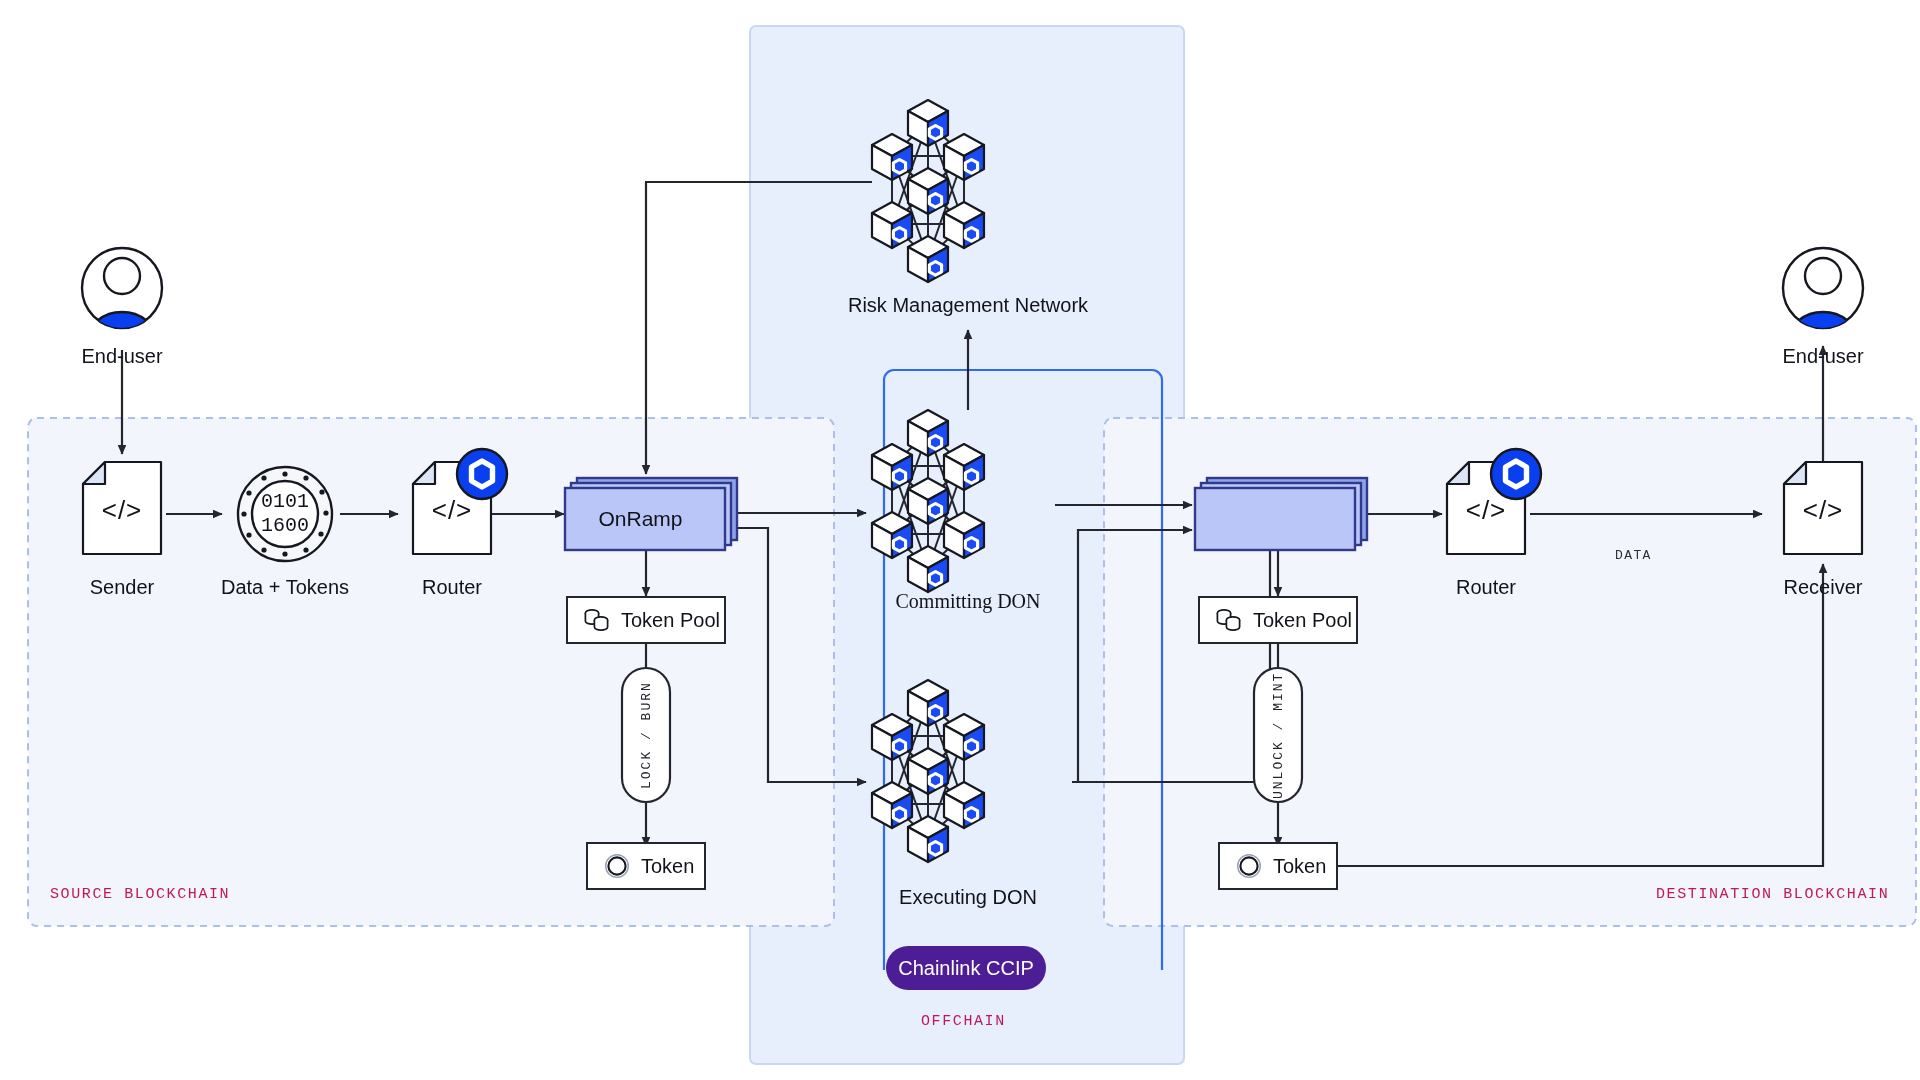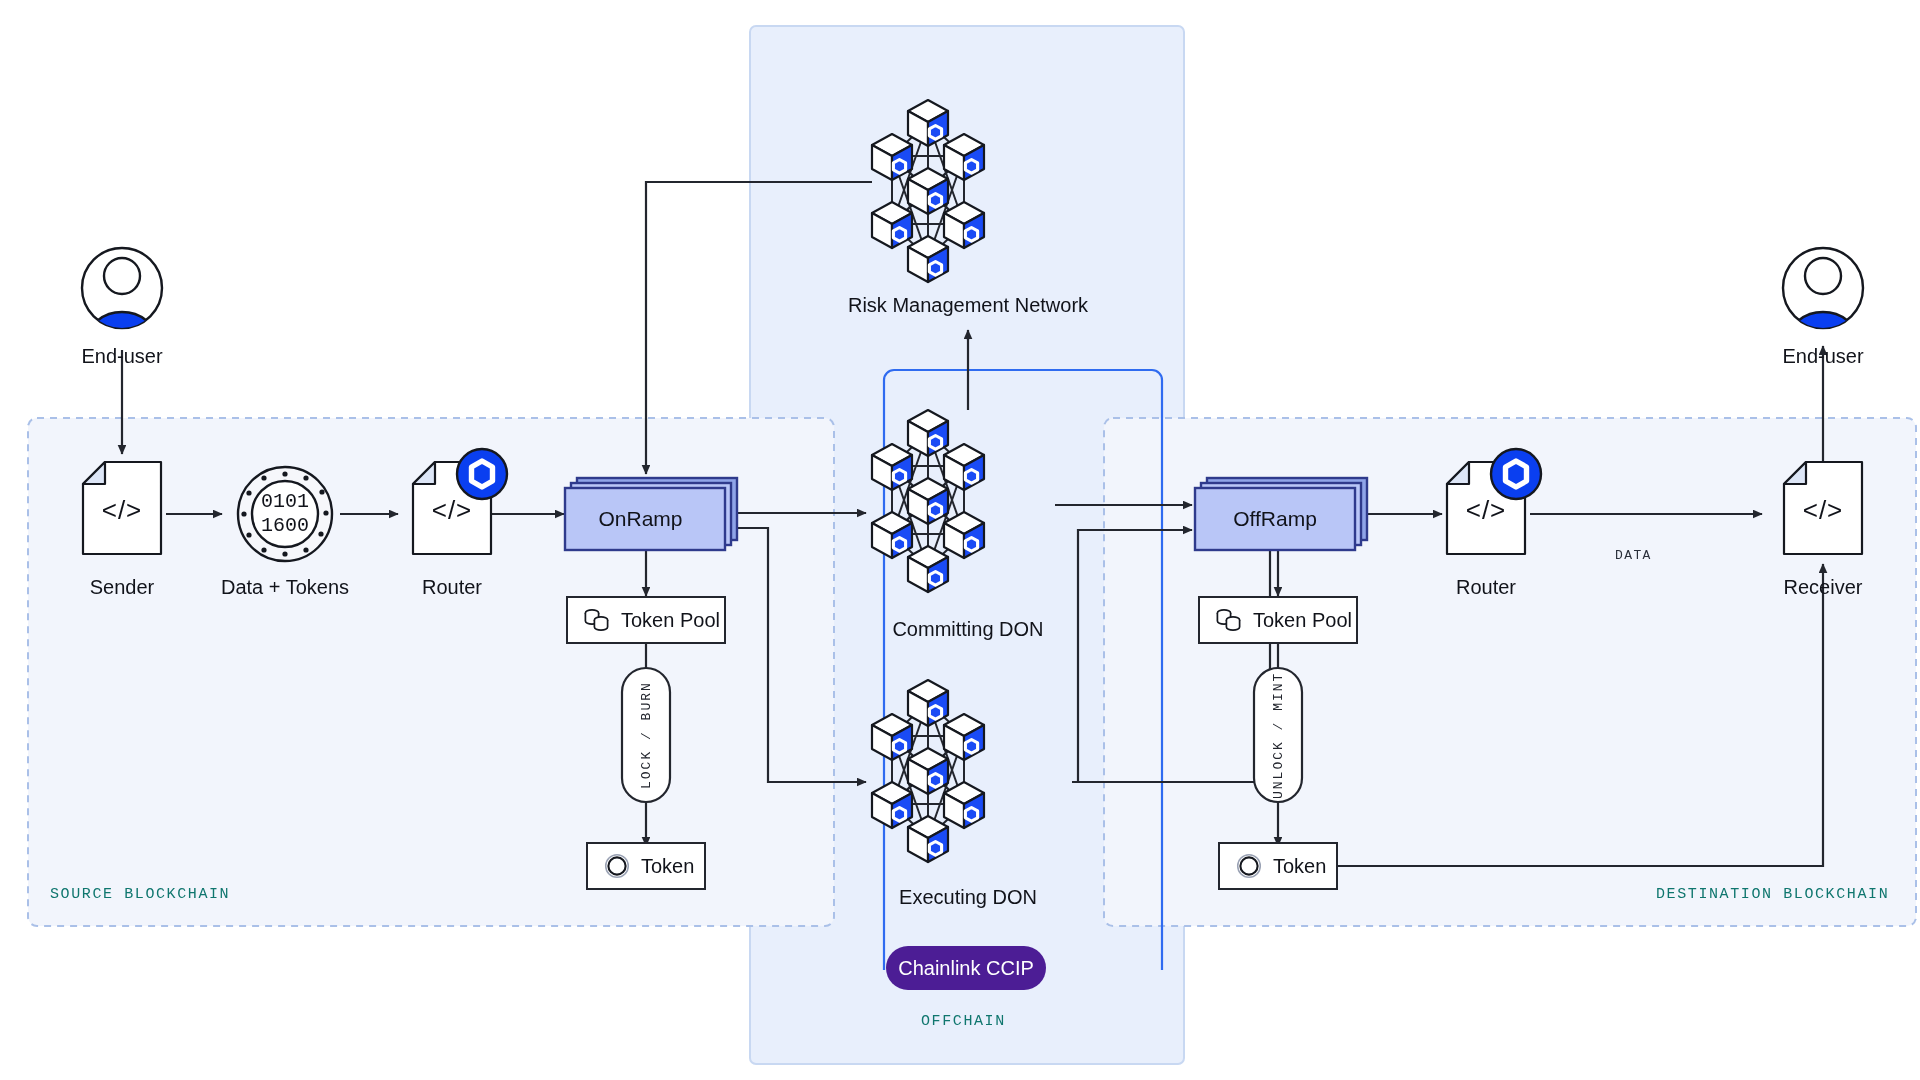--- a/index.html
+++ b/index.html
@@ -3,21 +3,21 @@
 <meta charset="utf-8">
 <title>Chainlink CCIP Architecture</title>
 <style>
   html,body{margin:0;padding:0;background:#ffffff;}
   body{font-family:"Liberation Sans",sans-serif;}
   #stage{position:relative;width:1920px;height:1080px;background:#ffffff;overflow:hidden;}
   #svgroot{position:absolute;left:0;top:0;width:1920px;height:1080px;}
 
   .lbl{position:absolute;font-family:"Liberation Sans",sans-serif;color:#11131a;white-space:nowrap;}
   .node-cap{font-size:20px;text-align:center;}
-  .zone-cap{font-family:"Liberation Mono",monospace;font-size:15px;letter-spacing:1.6px;color:#0f766e;}
+  .zone-cap{font-family:"Liberation Mono",monospace;font-size:15px;letter-spacing:1.6px;color:#be185d;}
   .edge-cap{font-family:"Liberation Mono",monospace;font-size:13px;letter-spacing:1.4px;color:#2a2f3a;}
   .ramp-txt{position:absolute;font-size:21px;color:#11131a;display:flex;align-items:center;justify-content:center;}
   .boxrow{position:absolute;display:flex;align-items:center;gap:11px;padding-left:16px;box-sizing:border-box;
           border:2px solid #23262e;background:#ffffff;font-size:20px;color:#11131a;}
   .pill-ccip{position:absolute;display:flex;align-items:center;justify-content:center;
              background:#4c1d95;color:#fff;border-radius:28px;font-size:20px;}
   .vtxt{position:absolute;font-family:"Liberation Mono",monospace;font-size:13px;letter-spacing:2px;color:#23262e;
         writing-mode:vertical-rl;transform:rotate(180deg);display:flex;align-items:center;justify-content:center;}
   .ico{flex:0 0 auto;display:block;}
 </style>
@@ -239,25 +239,24 @@
   <div class="lbl" style="left:252px;top:490px;width:66px;text-align:center;font-family:'Liberation Mono',monospace;font-size:20px;line-height:24px;">0101</div>
   <div class="lbl" style="left:252px;top:514px;width:66px;text-align:center;font-family:'Liberation Mono',monospace;font-size:20px;line-height:24px;">1600</div>
 
   <div class="lbl node-cap" style="left:52px;top:576px;width:140px;">Sender</div>
   <div class="lbl node-cap" style="left:205px;top:576px;width:160px;">Data + Tokens</div>
   <div class="lbl node-cap" style="left:382px;top:576px;width:140px;">Router</div>
   <div class="lbl node-cap" style="left:1416px;top:576px;width:140px;">Router</div>
   <div class="lbl node-cap" style="left:1753px;top:576px;width:140px;">Receiver</div>
 
   <div class="lbl node-cap" style="left:818px;top:294px;width:300px;">Risk Management Network</div>
-  <div class="lbl node-cap" style="left:868px;top:618px;width:200px;">Committing DON</div>
+  <div class="lbl node-cap" style="left:868px;top:590px;width:200px;font-family:Liberation Serif, serif;">Committing DON</div>
   <div class="lbl node-cap" style="left:868px;top:886px;width:200px;">Executing DON</div>
 
   <div class="ramp-txt" style="left:565px;top:488px;width:151px;height:62px;">OnRamp</div>
-  <div class="ramp-txt" style="left:1195px;top:488px;width:160px;height:62px;">OffRamp</div>
 
   <div class="boxrow" style="left:566px;top:596px;width:160px;height:48px;">
     <svg class="ico" width="26" height="24" viewBox="0 0 26 24">
       <ellipse cx="8" cy="5" rx="6.6" ry="3.1" fill="#fff" stroke="#15181f" stroke-width="1.7"></ellipse>
       <path d="M1.4,5 V13 a6.6,3.1 0 0 0 13.2,0 V5" fill="#fff" stroke="#15181f" stroke-width="1.7"></path>
       <ellipse cx="17" cy="12" rx="6.6" ry="3.1" fill="#fff" stroke="#15181f" stroke-width="1.7"></ellipse>
       <path d="M10.4,12 V19 a6.6,3.1 0 0 0 13.2,0 V12" fill="#fff" stroke="#15181f" stroke-width="1.7"></path>
     </svg>
     <span>Token Pool</span>
   </div>

